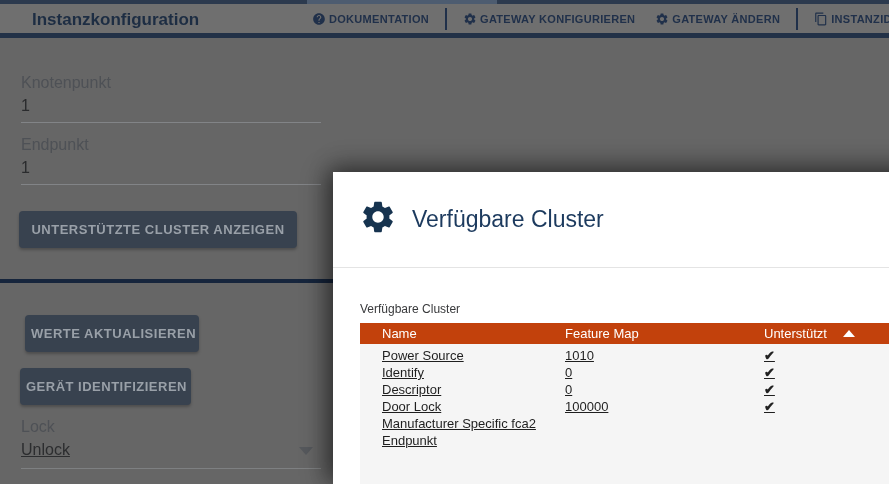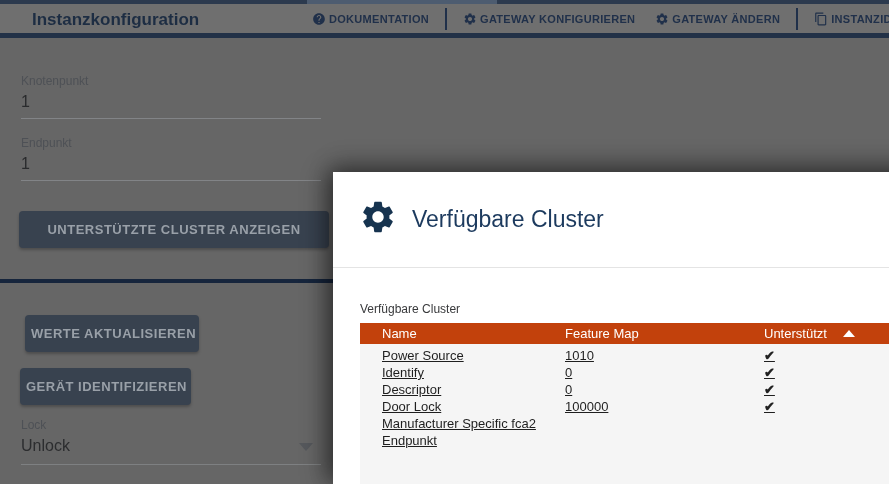--- a/index.html
+++ b/index.html
@@ -14,37 +14,37 @@
   .app-title{position:absolute;left:32px;top:10px;font-size:17px;font-weight:bold;color:#1d2d43;white-space:nowrap;}
   .menu{position:absolute;left:302px;top:4px;height:29px;display:flex;align-items:center;color:#20304a;}
   .menu-item{display:flex;align-items:center;padding:0 10px;font-size:11px;font-weight:bold;
              letter-spacing:.3px;white-space:nowrap;cursor:pointer;}
   .menu-item .mi{width:14px;height:14px;margin-right:3px;flex:none;}
   .menu-item .mi svg{width:14px;height:14px;fill:#20304a;display:block;}
   .menu-divider{width:2px;height:22px;background:#20304a;margin:0 6px;flex:none;}
 
   
   .field{position:absolute;left:21px;width:300px;}
-  .field-label{font-size:12px;color:#4e5156;margin-bottom:4px;}
+  .field-label{font-size:16px;color:#4e5156;margin-bottom:4px;}
   .field-value{font-size:16px;color:#2a2b2d;line-height:20px;padding-bottom:6px;border-bottom:1px solid #828487;}
   .f-knoten{top:74px;}
   .f-end{top:136px;}
 
   .btn{position:absolute;background:#38424f;color:#99a0a8;font-family:"Liberation Sans",sans-serif;
        font-size:13px;font-weight:bold;letter-spacing:.5px;border:none;border-radius:4px;
        box-shadow:0 2px 3px rgba(0,0,0,.25);cursor:pointer;white-space:nowrap;}
-  .btn-clusters{left:19px;top:211px;width:310px;height:37px;}
+  .btn-clusters{left:19px;top:211px;width:278px;height:37px;}
   .btn-update{left:25px;top:315px;width:174px;height:37px;}
   .btn-identify{left:20px;top:368px;width:171px;height:37px;}
 
   .section-divider{position:absolute;left:0;top:279px;width:333px;height:4px;background:#16253c;}
 
   .lock-field{position:absolute;left:21px;top:418px;width:300px;}
   .lock-value-row{position:relative;border-bottom:1px solid #7e8082;padding-bottom:8px;}
-  .lock-value{font-size:16px;color:#2c2d2f;line-height:20px;}
+  .lock-value{font-size:16px;color:#2c2d2f;line-height:20px;text-decoration:underline;}
   .caret-down{position:absolute;right:8px;top:7px;width:0;height:0;
               border-left:7px solid transparent;border-right:7px solid transparent;
               border-top:8px solid #55585c;}
 
   
   .modal{position:absolute;left:333px;top:172px;width:636px;height:312px;background:#ffffff;
          box-shadow:-8px 0 22px rgba(0,0,0,.40),0 -8px 22px rgba(0,0,0,.30);}
   .modal-gear{position:absolute;left:26px;top:26px;width:38px;height:38px;}
   .modal-gear svg{width:38px;height:38px;fill:#16334f;display:block;}
   .modal-title{position:absolute;left:79px;top:34px;font-size:23px;color:#1c3a5e;white-space:nowrap;}

